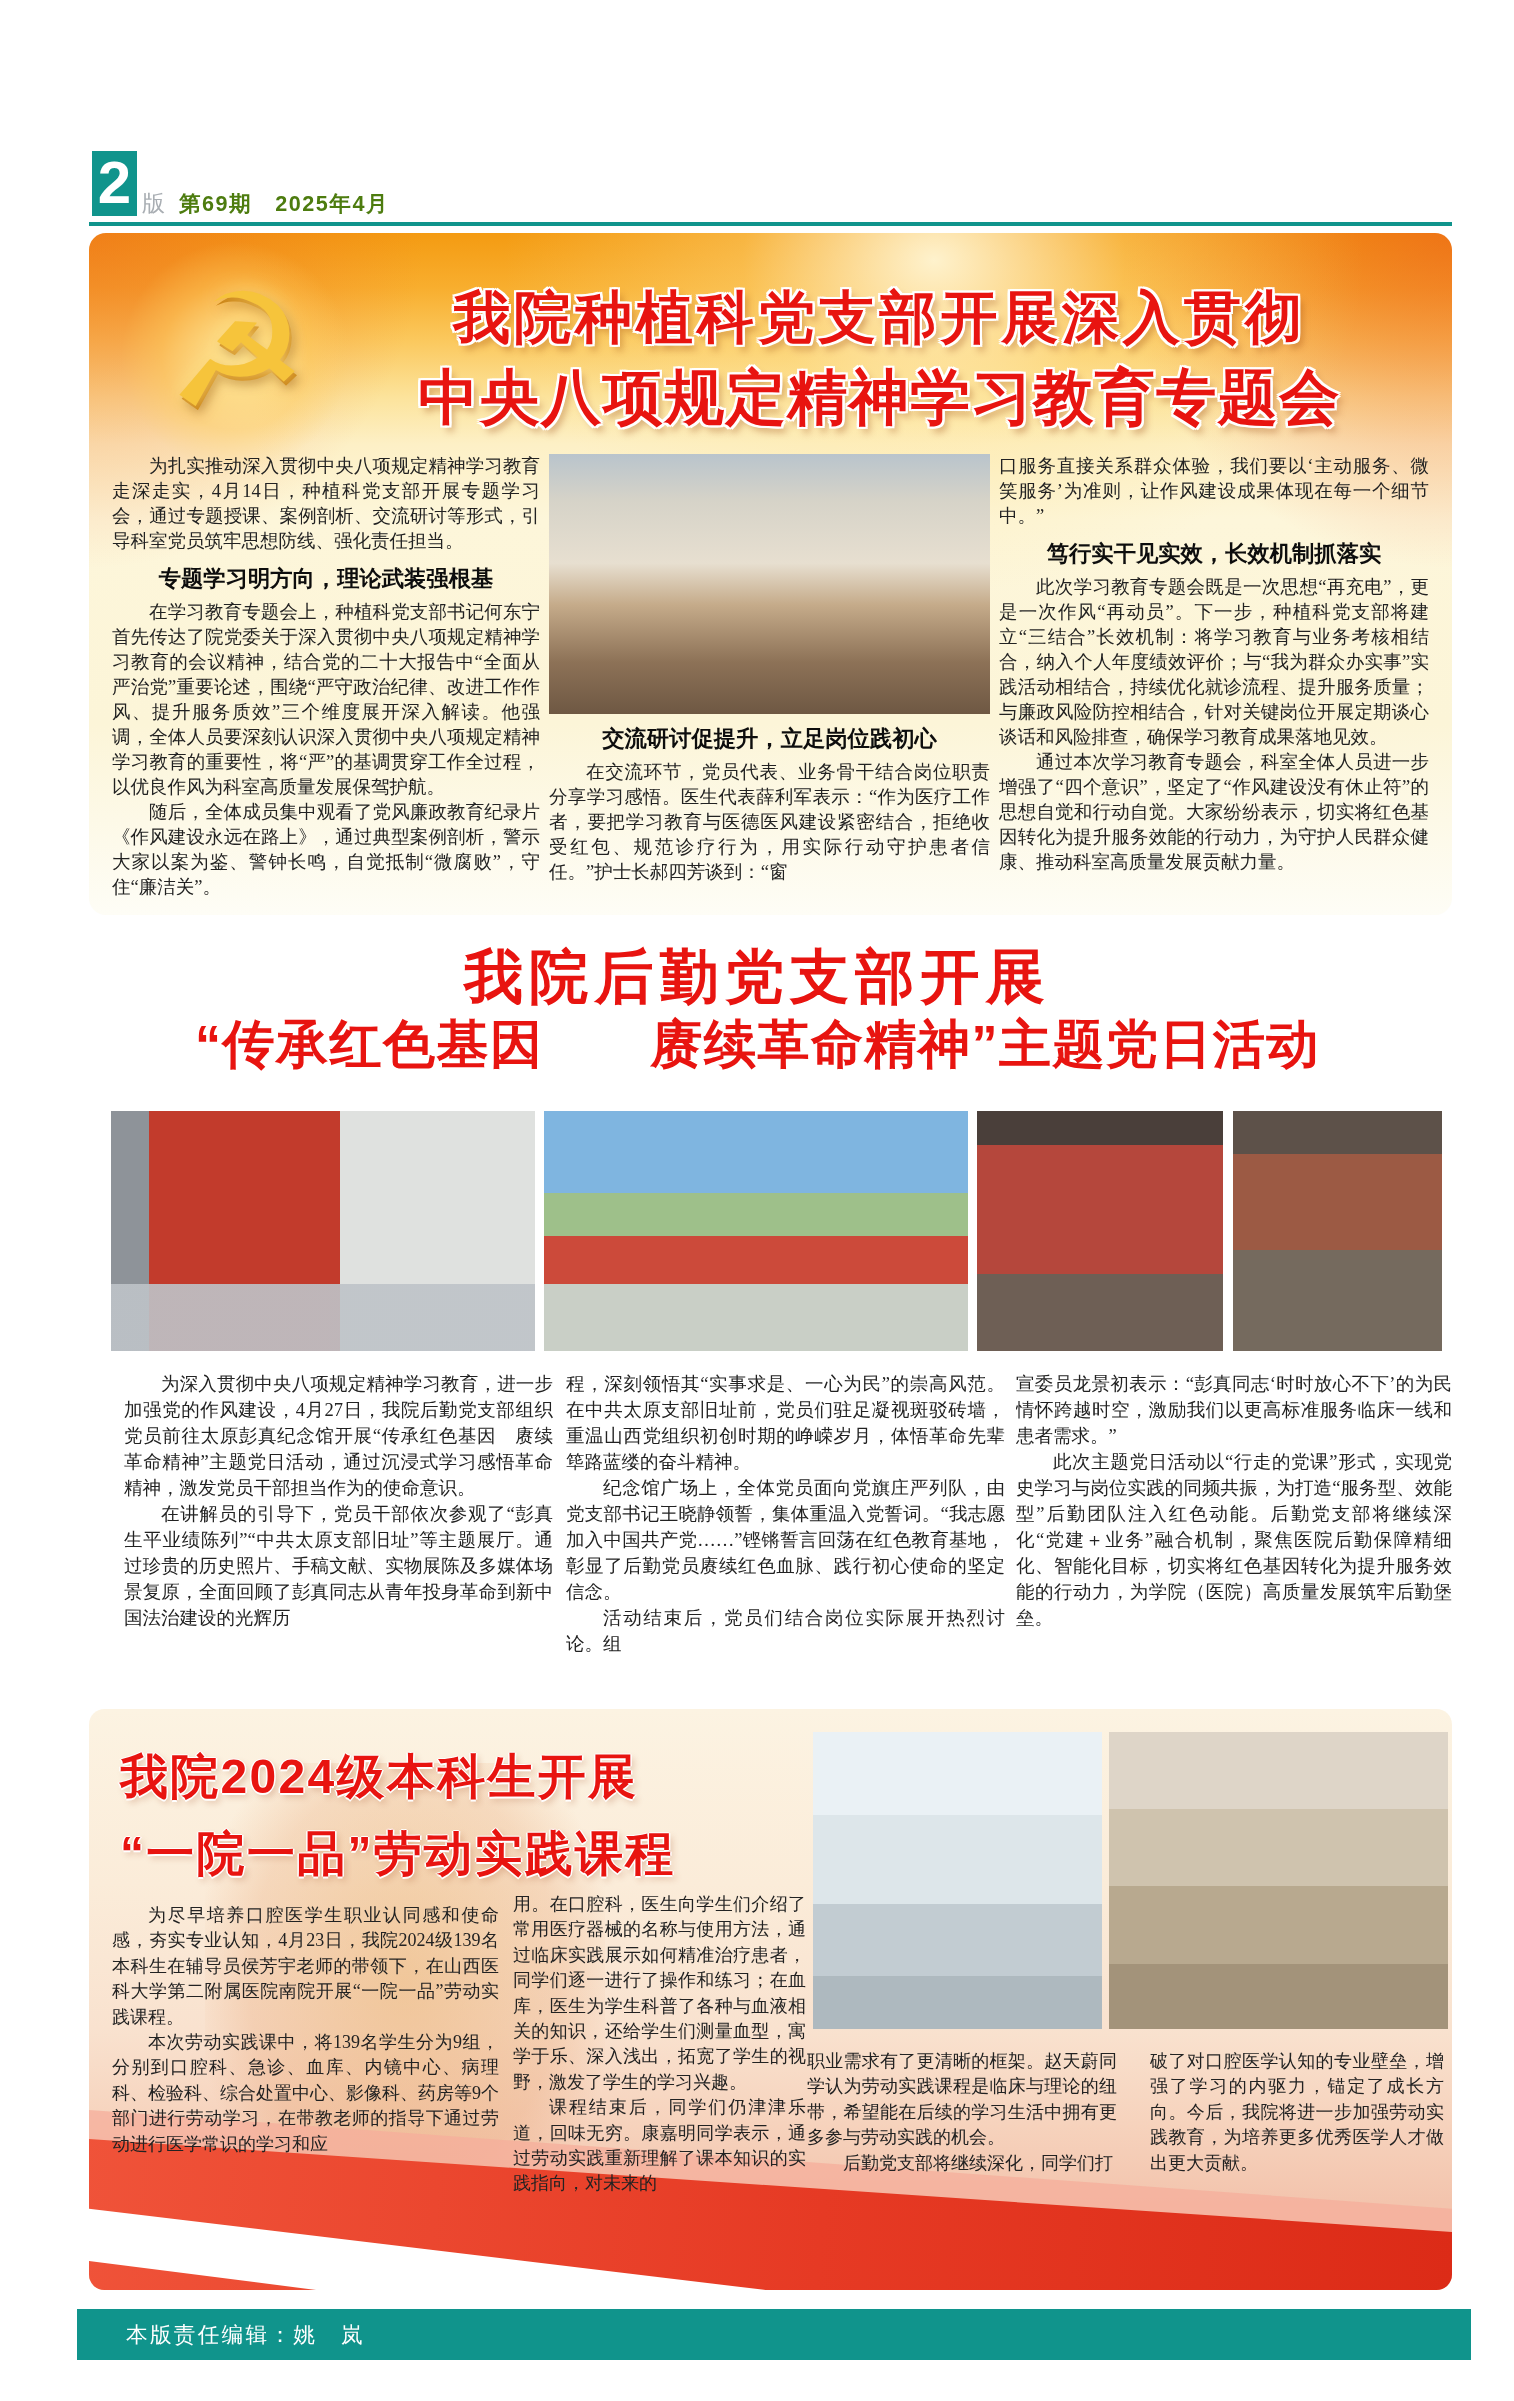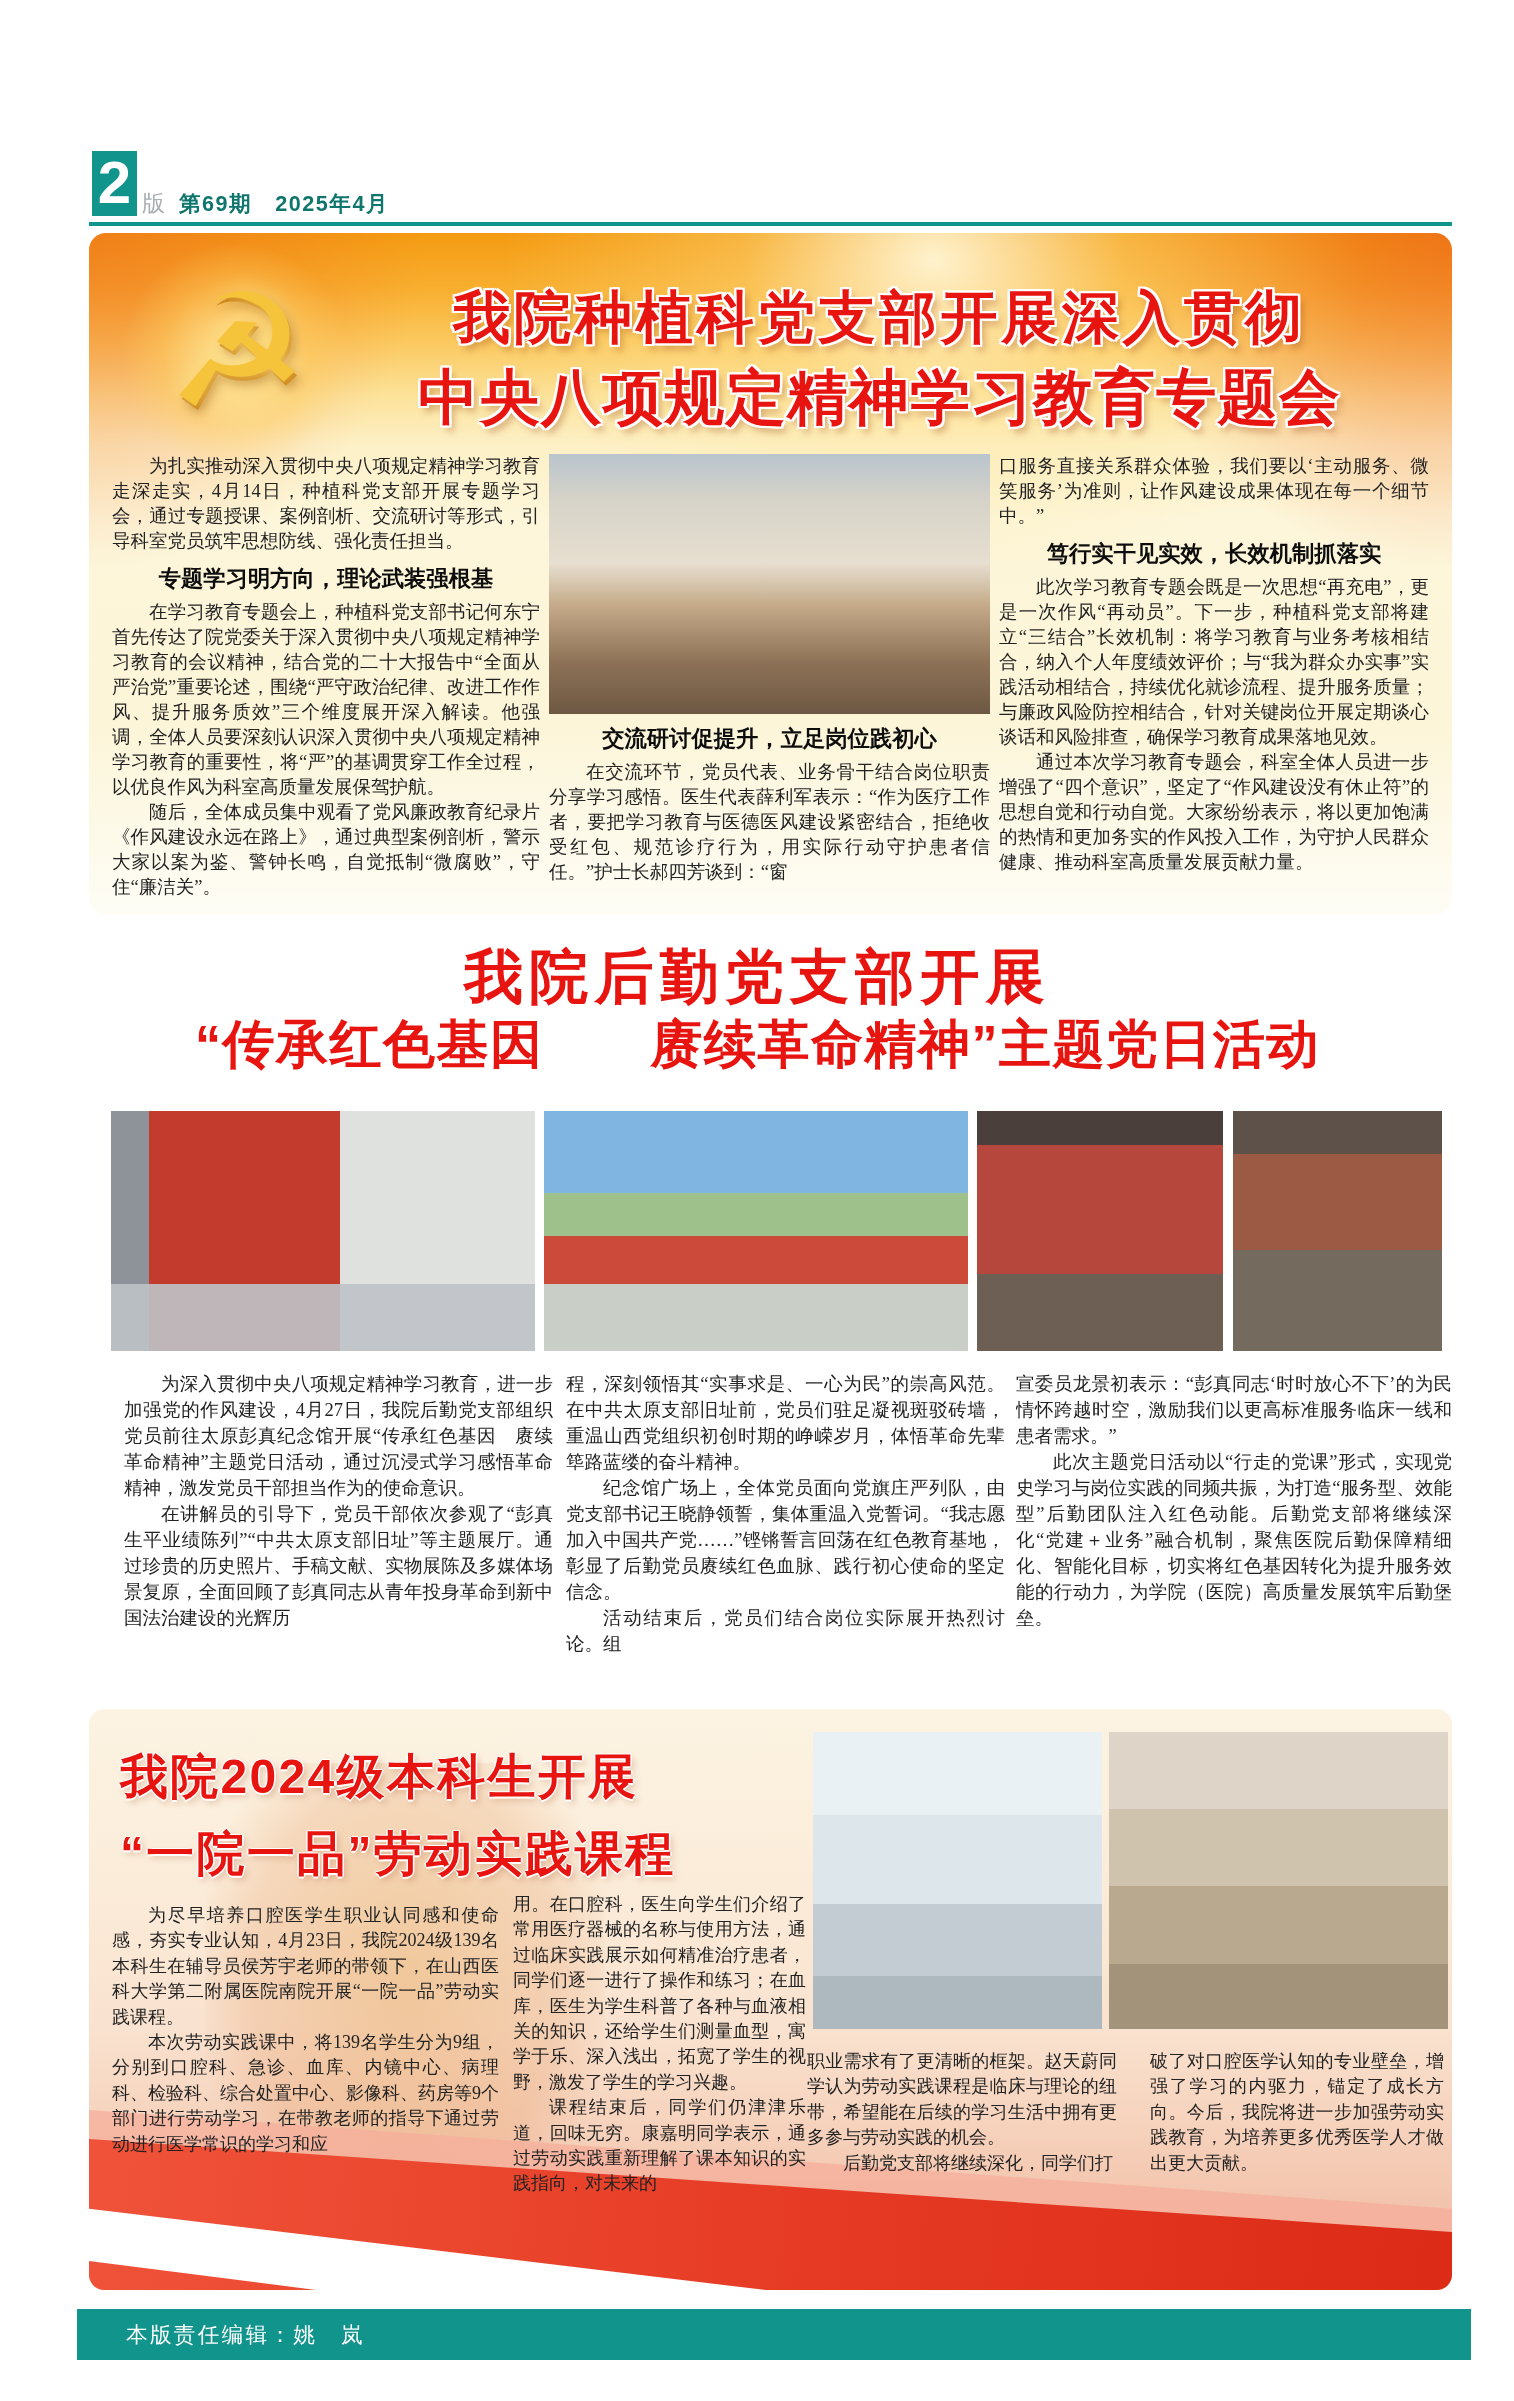--- a/index.html
+++ b/index.html
@@ -9,21 +9,21 @@
     overflow:hidden;
   }
   .abs { position:absolute; }
 
   
   .mast-box { left:92px; top:151px; width:45px; height:65px; background:#10948c;
     color:#fff; font-family:"Liberation Sans","DejaVu Sans",sans-serif; font-weight:bold;
     font-size:60px; line-height:63px; text-align:center; }
   .mast-ban { left:142px; top:188px; font-size:23px; color:#a9aeb3;
     font-family:"Liberation Sans",sans-serif; }
-  .mast-issue { left:179px; top:189px; font-size:21.6px; font-weight:bold; color:#0f766e;
+  .mast-issue { left:179px; top:189px; font-size:21.6px; font-weight:bold; color:#4d7c0f;
     font-family:"Liberation Sans","DejaVu Sans",sans-serif; letter-spacing:1.5px; }
   .mast-rule { left:89px; top:222px; width:1363px; height:3.9px; background:#10948c; }
 
   
   .art1 { left:89px; top:233px; width:1363px; height:682px; border-radius:17px; overflow:hidden;
     background:
       radial-gradient(ellipse at 62% 4%, rgba(255,246,214,.95) 0%, rgba(255,228,150,.35) 16%, rgba(255,228,150,0) 36%),
       radial-gradient(circle at 100% 0%, rgba(234,85,25,.55) 0%, rgba(234,85,25,0) 22%),
       radial-gradient(circle at 0% 0%, rgba(236,100,30,.5) 0%, rgba(236,100,30,0) 22%),
       linear-gradient(180deg,#f49b12 0%,#f8ae2e 8%,#fbc95f 16%,#fce39b 24%,#fdf0c6 31%,#fdf6da 42%,#fcf5d8 72%,#fefdf6 100%);
@@ -133,21 +133,21 @@
     </div>
     <div class="col c2">
       <div class="ph ph-a1"></div>
       <div class="subhead">交流研讨促提升，立足岗位践初心</div>
       <p>在交流环节，党员代表、业务骨干结合岗位职责分享学习感悟。医生代表薛利军表示：“作为医疗工作者，要把学习教育与医德医风建设紧密结合，拒绝收受红包、规范诊疗行为，用实际行动守护患者信任。”护士长郝四芳谈到：“窗</p>
     </div>
     <div class="col c3">
       <p class="noind">口服务直接关系群众体验，我们要以‘主动服务、微笑服务’为准则，让作风建设成果体现在每一个细节中。”</p>
       <div class="subhead">笃行实干见实效，长效机制抓落实</div>
       <p>此次学习教育专题会既是一次思想“再充电”，更是一次作风“再动员”。下一步，种植科党支部将建立“三结合”长效机制：将学习教育与业务考核相结合，纳入个人年度绩效评价；与“我为群众办实事”实践活动相结合，持续优化就诊流程、提升服务质量；与廉政风险防控相结合，针对关键岗位开展定期谈心谈话和风险排查，确保学习教育成果落地见效。</p>
-      <p>通过本次学习教育专题会，科室全体人员进一步增强了“四个意识”，坚定了“作风建设没有休止符”的思想自觉和行动自觉。大家纷纷表示，将以更加饱满的热情和更加务实的作风投入工作，为守护人民群众健康、推动科室高质量发展贡献力量。</p>
+      <p>通过本次学习教育专题会，科室全体人员进一步增强了“四个意识”，坚定了“作风建设没有休止符”的思想自觉和行动自觉。大家纷纷表示，切实将红色基因转化为提升服务效能的行动力，为守护人民群众健康、推动科室高质量发展贡献力量。</p>
     </div>
   </div>
 </div>
 
 <div class="abs art2 news">
   <div class="abs a2-title a2-t1">我院后勤党支部开展</div>
   <div class="abs a2-title a2-t2">“传承红色基因　　赓续革命精神”主题党日活动</div>
   <div class="abs a2-photos">
     <div class="ph ph-a2-1"></div>
     <div class="ph ph-a2-2"></div>

